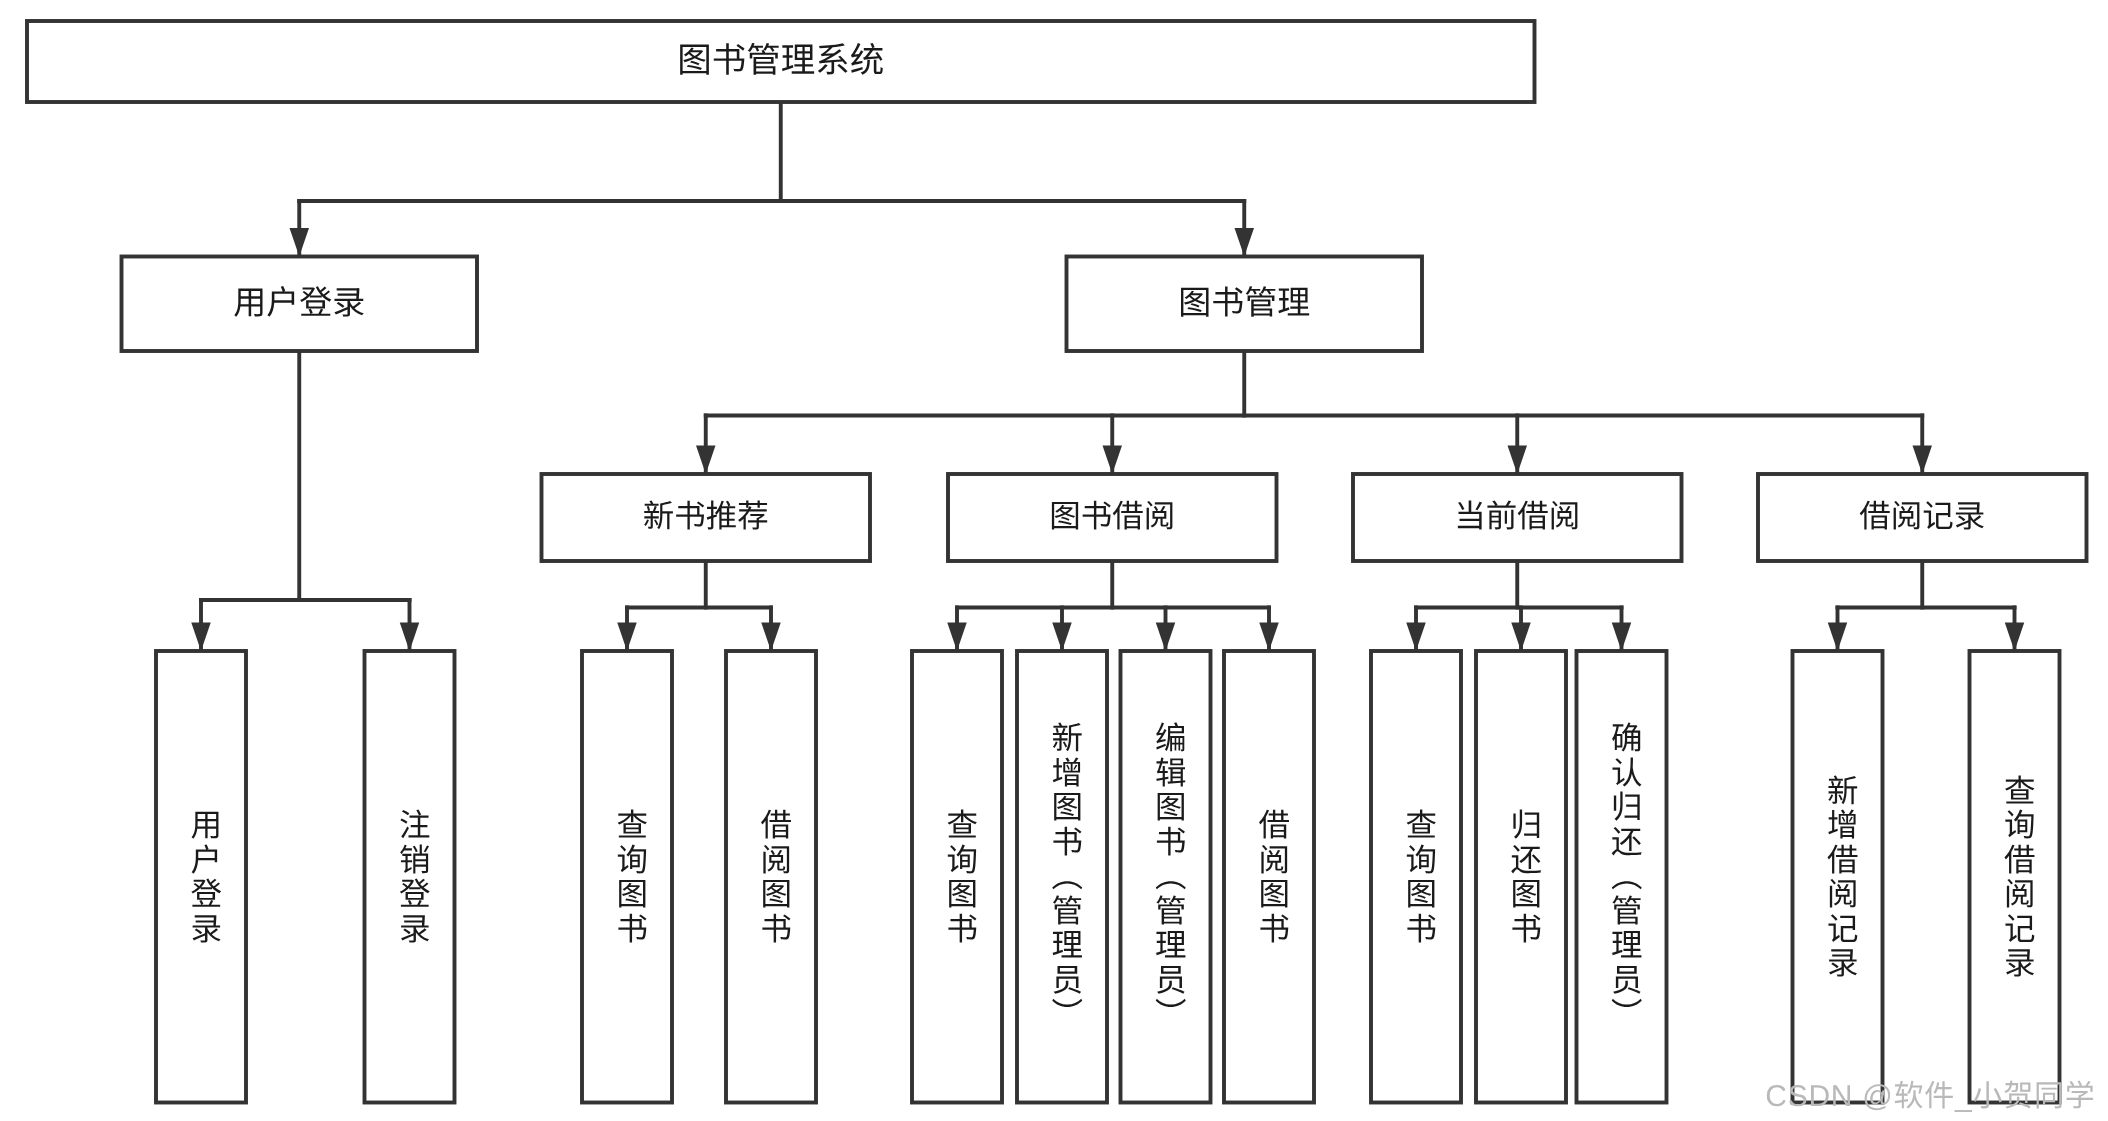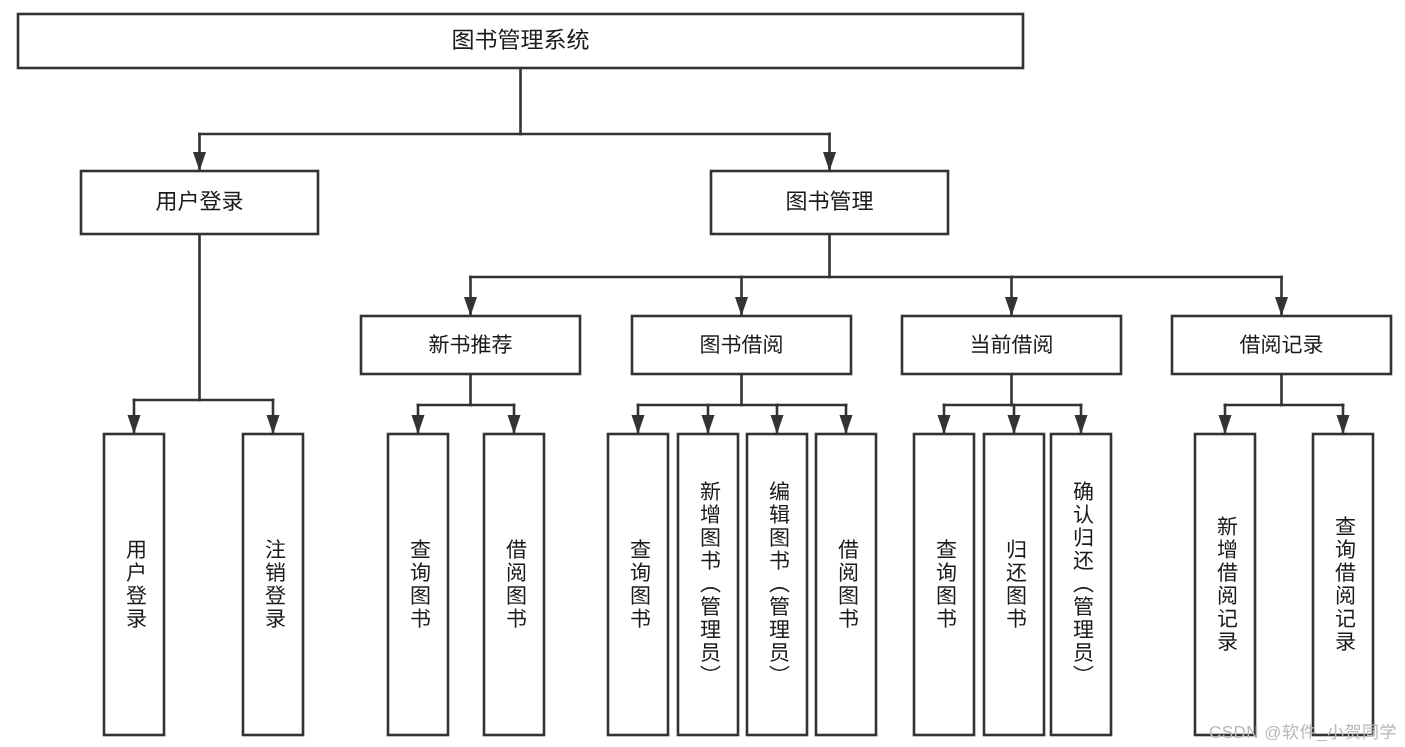--- a/index.html
+++ b/index.html
@@ -36,21 +36,21 @@
     letter-spacing:2px;
     color:#1a1a1a;
     white-space:nowrap;
     pointer-events:none;
     font-family:"Liberation Sans","DejaVu Sans",sans-serif;
   }
   #watermark{
     position:absolute;
     right:8px;
     bottom:4px;
-    font-size:17px;
+    font-size:20px;
     color:#b9b9b9;
     letter-spacing:0.5px;
     font-family:"Liberation Sans","DejaVu Sans",sans-serif;
     white-space:nowrap;
   }
 </style>
 </head>
 <body>
 
 <div id="diagram-root">

